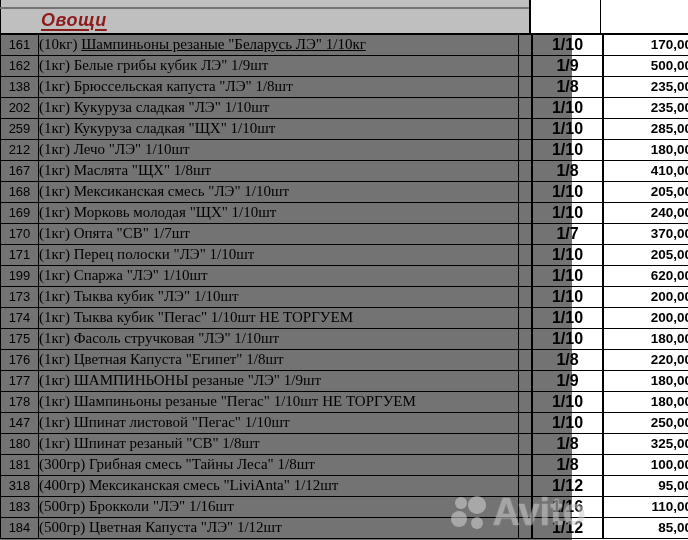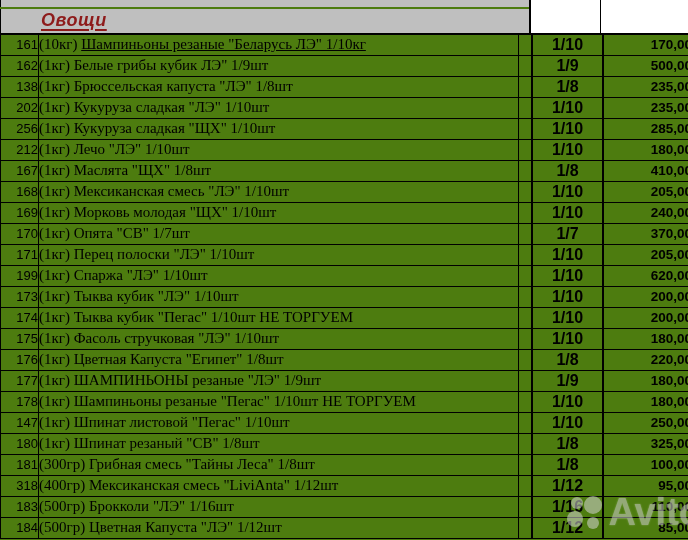--- a/index.html
+++ b/index.html
@@ -6,23 +6,23 @@
     margin: 0;
     padding: 0;
     width: 688px;
     height: 540px;
     overflow: hidden;
     background: #ffffff;
     font-family: "Liberation Sans", sans-serif;
   }
   .sheet {
     position: relative;
-    width: 688px;
+    width: 572px;
     height: 540px;
-    background: #4d7c0f;
+    background: #737373;
   }
   
   .header-band {
     position: absolute;
     left: 0; top: 0;
     width: 688px; height: 33px;
   }
   .gray-strip {
     position: absolute;
     left: 0;
@@ -73,21 +73,21 @@
     border-bottom: 1px solid #000;
     padding: 0;
     vertical-align: middle;
     white-space: nowrap;
     overflow: hidden;
     color: #000;
   }
   td.cell-num {
     width: 37px;
     border-right: 1px solid #000;
-    text-align: right;
+    text-align: center;
     padding-right: 5px;
     font-size: 13px;
     font-family: "Liberation Sans", sans-serif;
   }
   td.cell-desc {
     width: 479px;
     border-right: 1px solid #000;
     text-align: left;
     padding-left: 3px;
     font-size: 15px;
@@ -175,21 +175,21 @@
           <td class="cell-price">235,00</td>
         </tr>
         <tr>
           <td class="cell-num">202</td>
           <td class="cell-desc">(1кг) Кукуруза сладкая "ЛЭ" 1/10шт</td>
           <td class="cell-sliver"></td>
           <td class="cell-frac">1/10</td>
           <td class="cell-price">235,00</td>
         </tr>
         <tr>
-          <td class="cell-num">256</td>
+          <td class="cell-num">259</td>
           <td class="cell-desc">(1кг) Кукуруза сладкая "ЩХ" 1/10шт</td>
           <td class="cell-sliver"></td>
           <td class="cell-frac">1/10</td>
           <td class="cell-price">285,00</td>
         </tr>
         <tr>
           <td class="cell-num">212</td>
           <td class="cell-desc">(1кг) Лечо "ЛЭ" 1/10шт</td>
           <td class="cell-sliver"></td>
           <td class="cell-frac">1/10</td>

